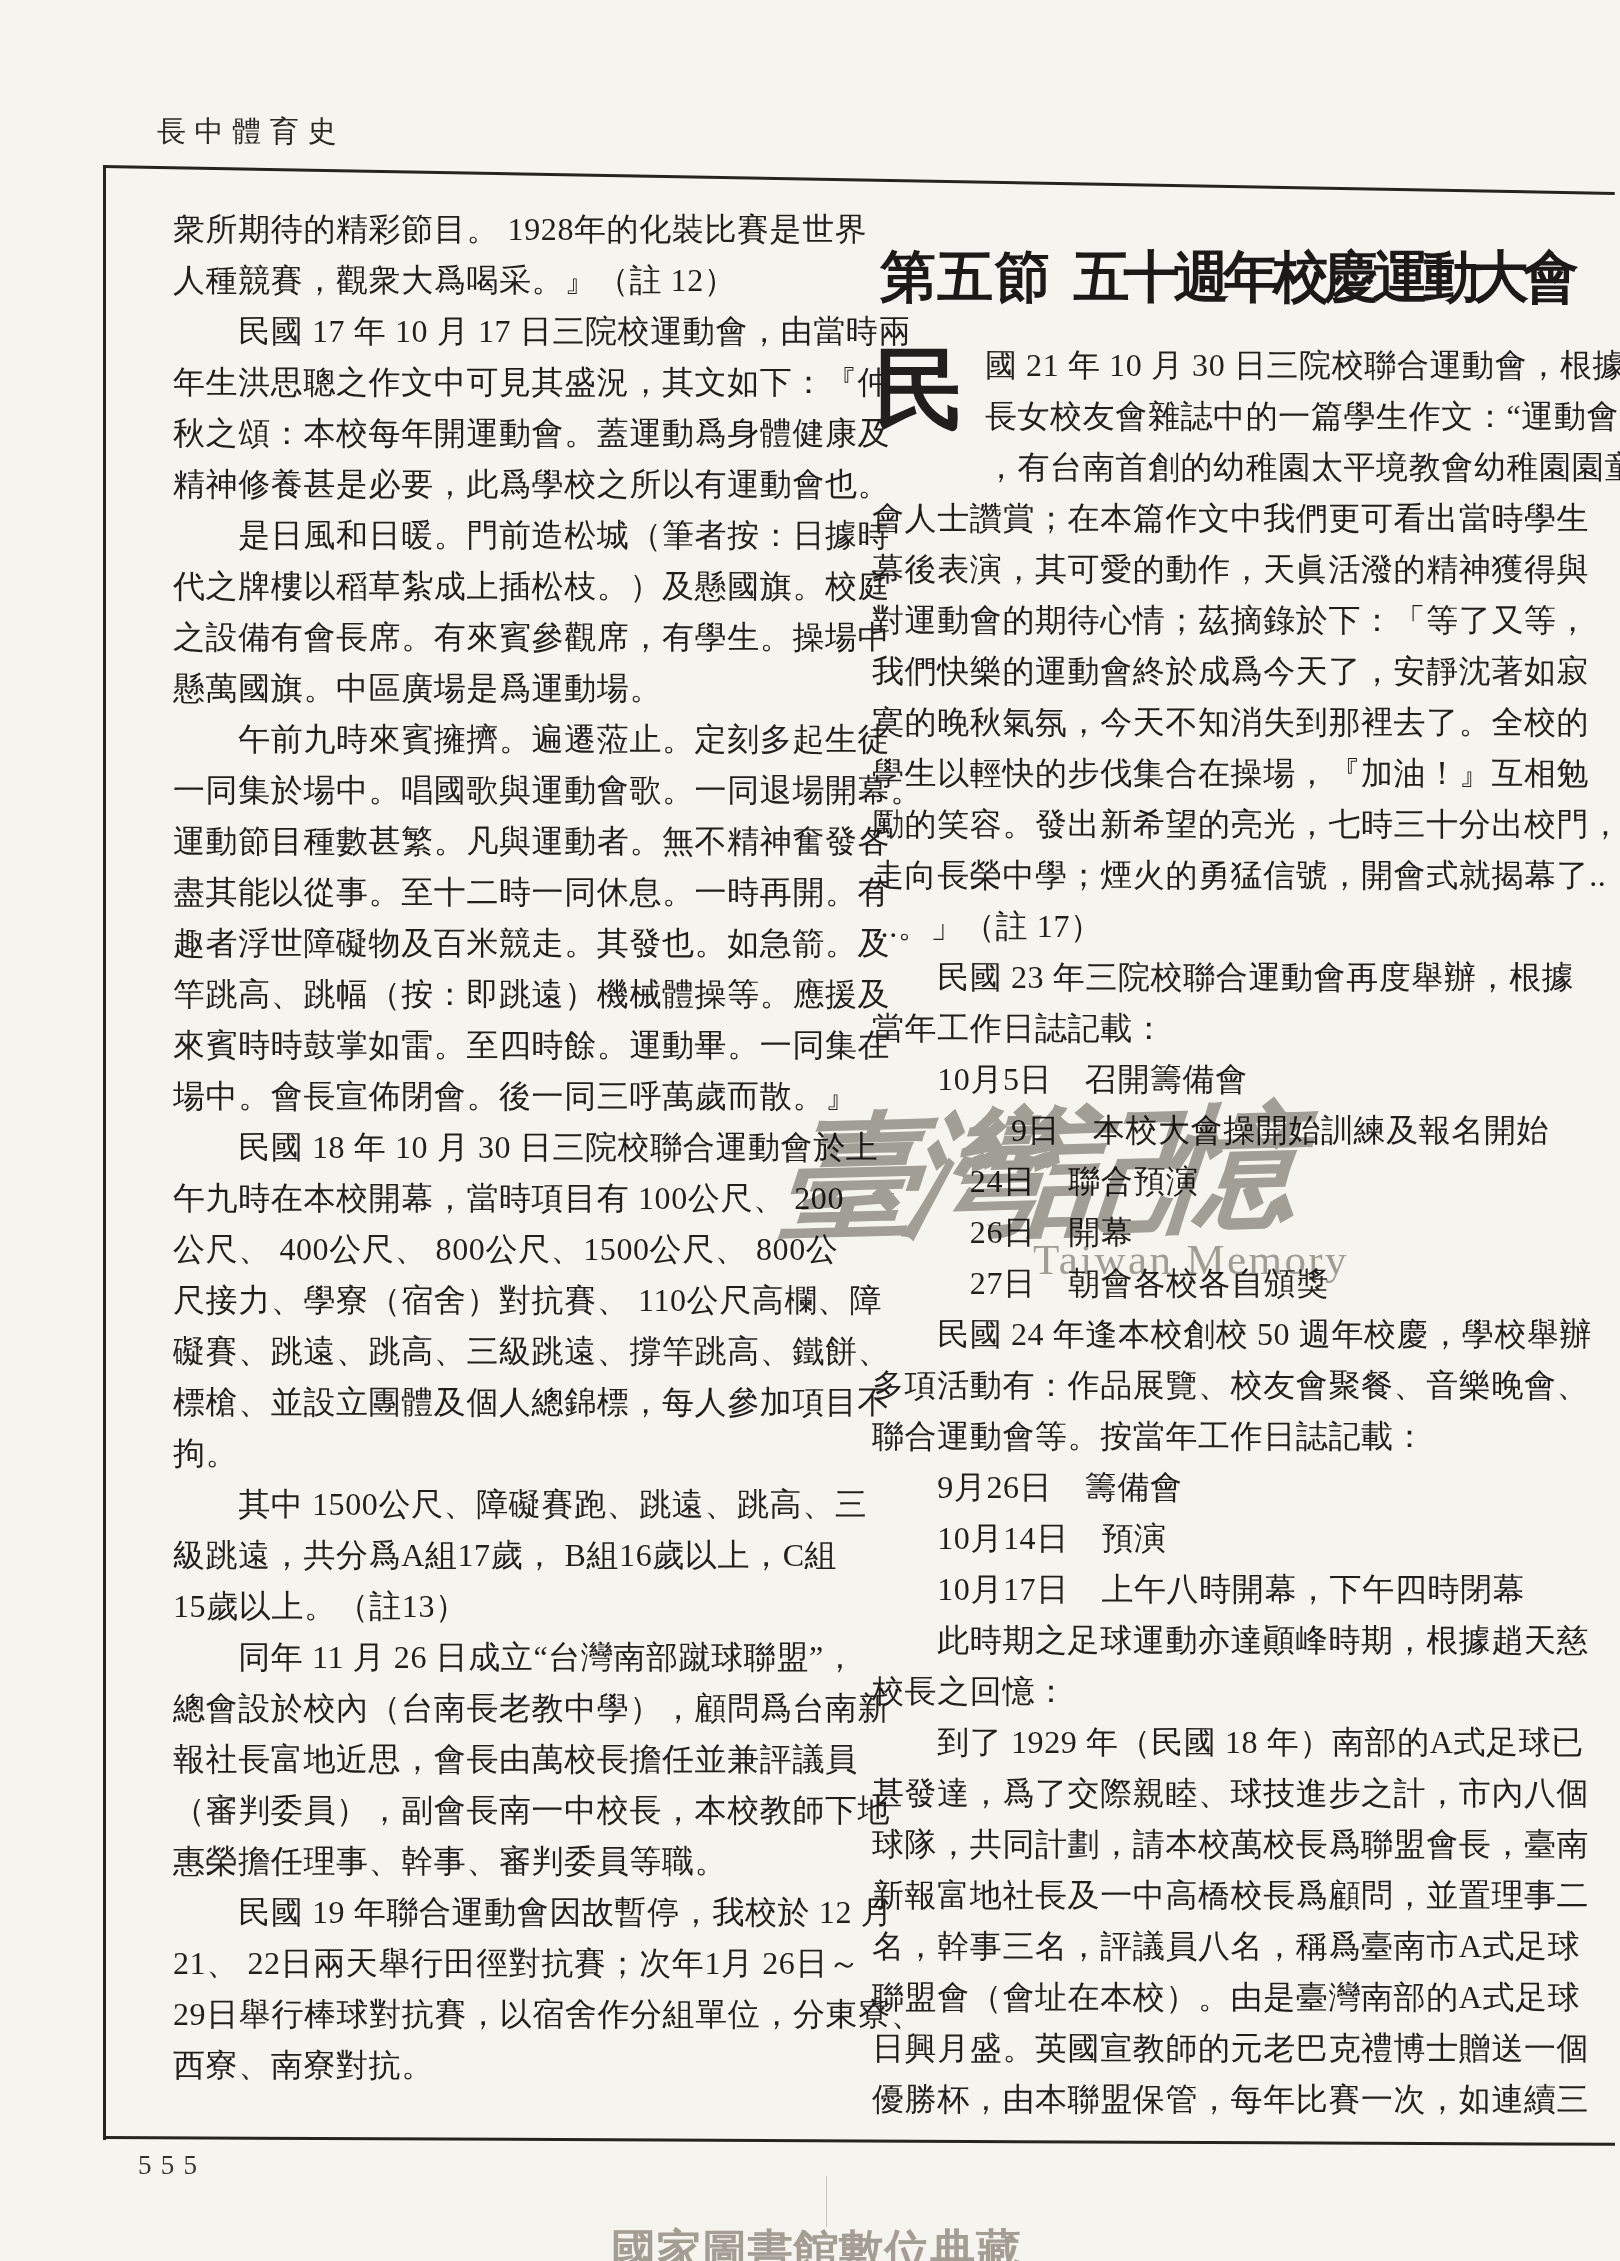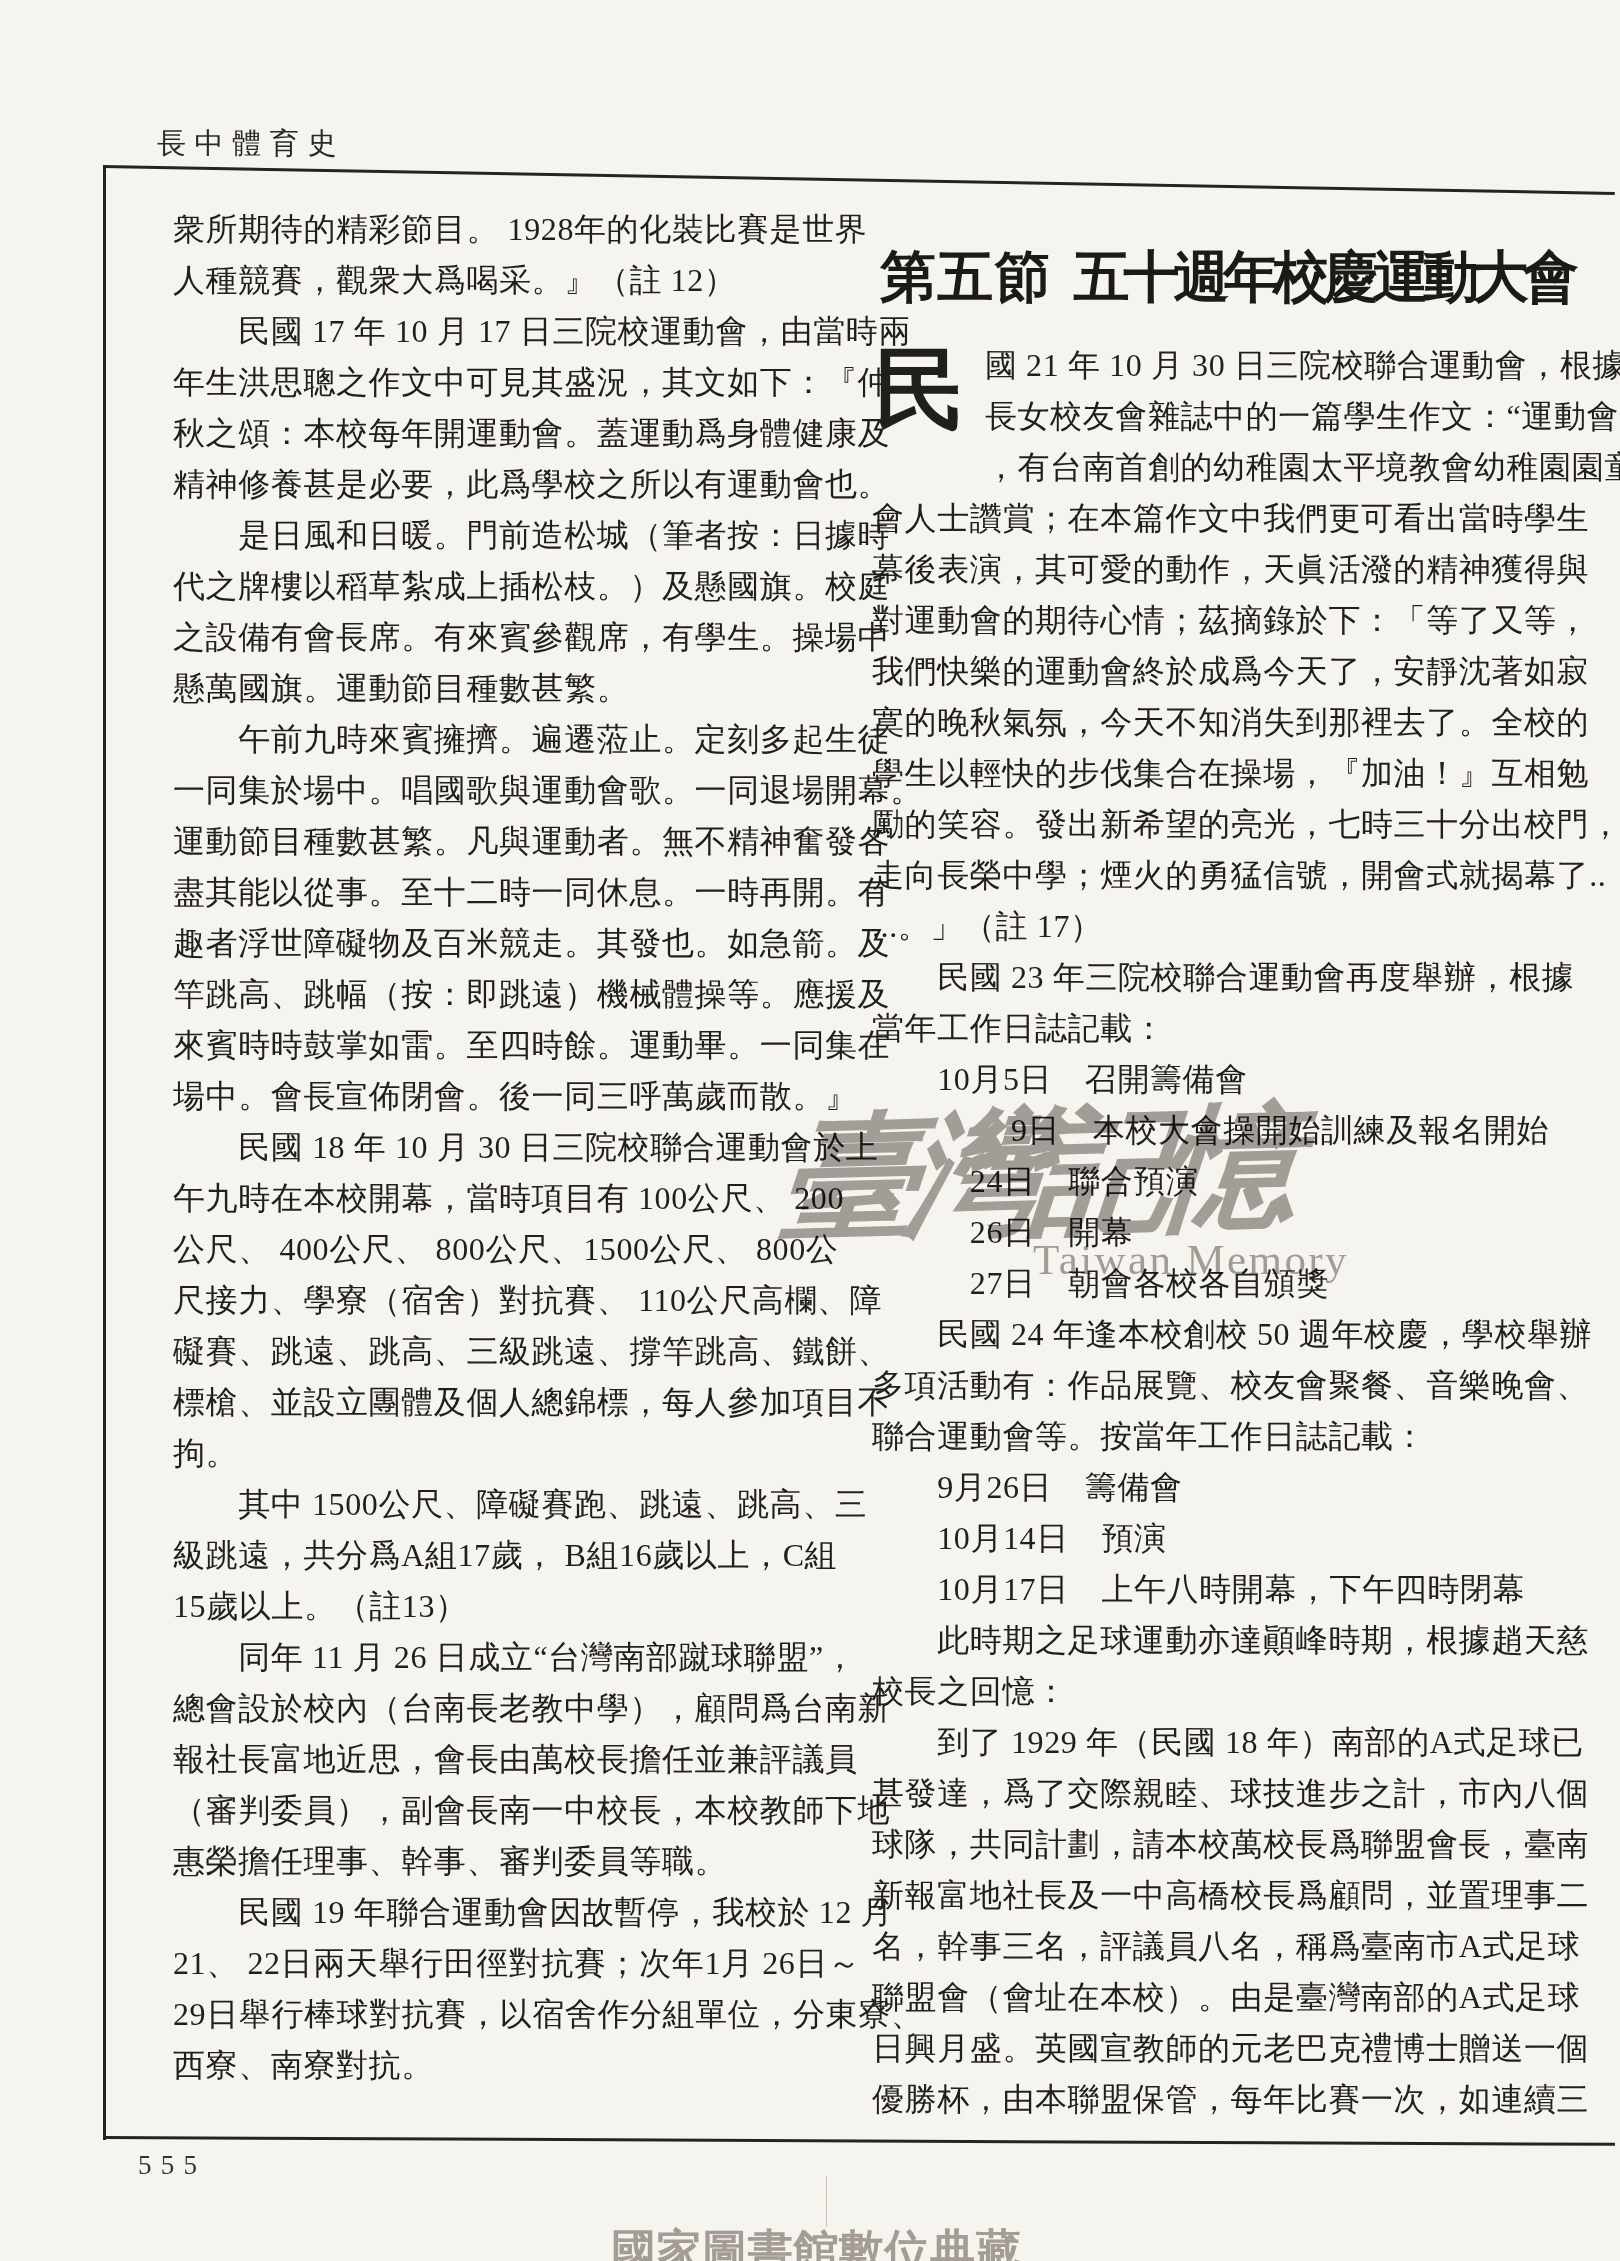--- a/index.html
+++ b/index.html
@@ -6,21 +6,21 @@
   .page{
     position:relative;
     width:1620px;height:2261px;
     background:#f6f4ee;
     overflow:hidden;
     font-family:"Liberation Serif","DejaVu Serif",serif;
     color:#211f1c;
   }
   
   .running-head{
-    position:absolute;left:157px;top:124px;
+    position:absolute;left:157px;top:112px;
     font-size:29px;letter-spacing:8.6px;color:#2a2824;
     white-space:pre;
   }
   
   .frame-left{position:absolute;left:103px;top:165px;width:3.1px;height:1975px;background:#26241f;}
   .frame-top{position:absolute;left:103px;top:165px;width:1512px;height:3.1px;background:#26241f;
     transform:rotate(1.02deg);transform-origin:left top;}
   .frame-bottom{position:absolute;left:103px;top:2136px;width:1512px;height:3.1px;background:#26241f;
     transform:rotate(0.26deg);transform-origin:left top;}
   
@@ -94,21 +94,21 @@
   <div class="col-left">
       <div class="tline">衆所期待的精彩節目。 1928年的化裝比賽是世界</div>
       <div class="tline">人種競賽，觀衆大爲喝采。』（註 12）</div>
       <div class="tline">　　民國 17 年 10 月 17 日三院校運動會，由當時兩</div>
       <div class="tline">年生洪思聰之作文中可見其盛況，其文如下：『仲</div>
       <div class="tline">秋之頌：本校每年開運動會。蓋運動爲身體健康及</div>
       <div class="tline">精神修養甚是必要，此爲學校之所以有運動會也。</div>
       <div class="tline">　　是日風和日暖。門前造松城（筆者按：日據時</div>
       <div class="tline">代之牌樓以稻草紮成上插松枝。）及懸國旗。校庭</div>
       <div class="tline">之設備有會長席。有來賓參觀席，有學生。操場中</div>
-      <div class="tline">懸萬國旗。運動節目種數甚繁。</div>
+      <div class="tline">懸萬國旗。中區廣場是爲運動場。</div>
       <div class="tline">　　午前九時來賓擁擠。遍遷蒞止。定刻多起生徒</div>
       <div class="tline">一同集於場中。唱國歌與運動會歌。一同退場開幕。</div>
       <div class="tline">運動節目種數甚繁。凡與運動者。無不精神奮發各</div>
       <div class="tline">盡其能以從事。至十二時一同休息。一時再開。有</div>
       <div class="tline">趣者浮世障礙物及百米競走。其發也。如急箭。及</div>
       <div class="tline">竿跳高、跳幅（按：即跳遠）機械體操等。應援及</div>
       <div class="tline">來賓時時鼓掌如雷。至四時餘。運動畢。一同集在</div>
       <div class="tline">場中。會長宣佈閉會。後一同三呼萬歲而散。』</div>
       <div class="tline">　　民國 18 年 10 月 30 日三院校聯合運動會於上</div>
       <div class="tline">午九時在本校開幕，當時項目有 100公尺、 200</div>

